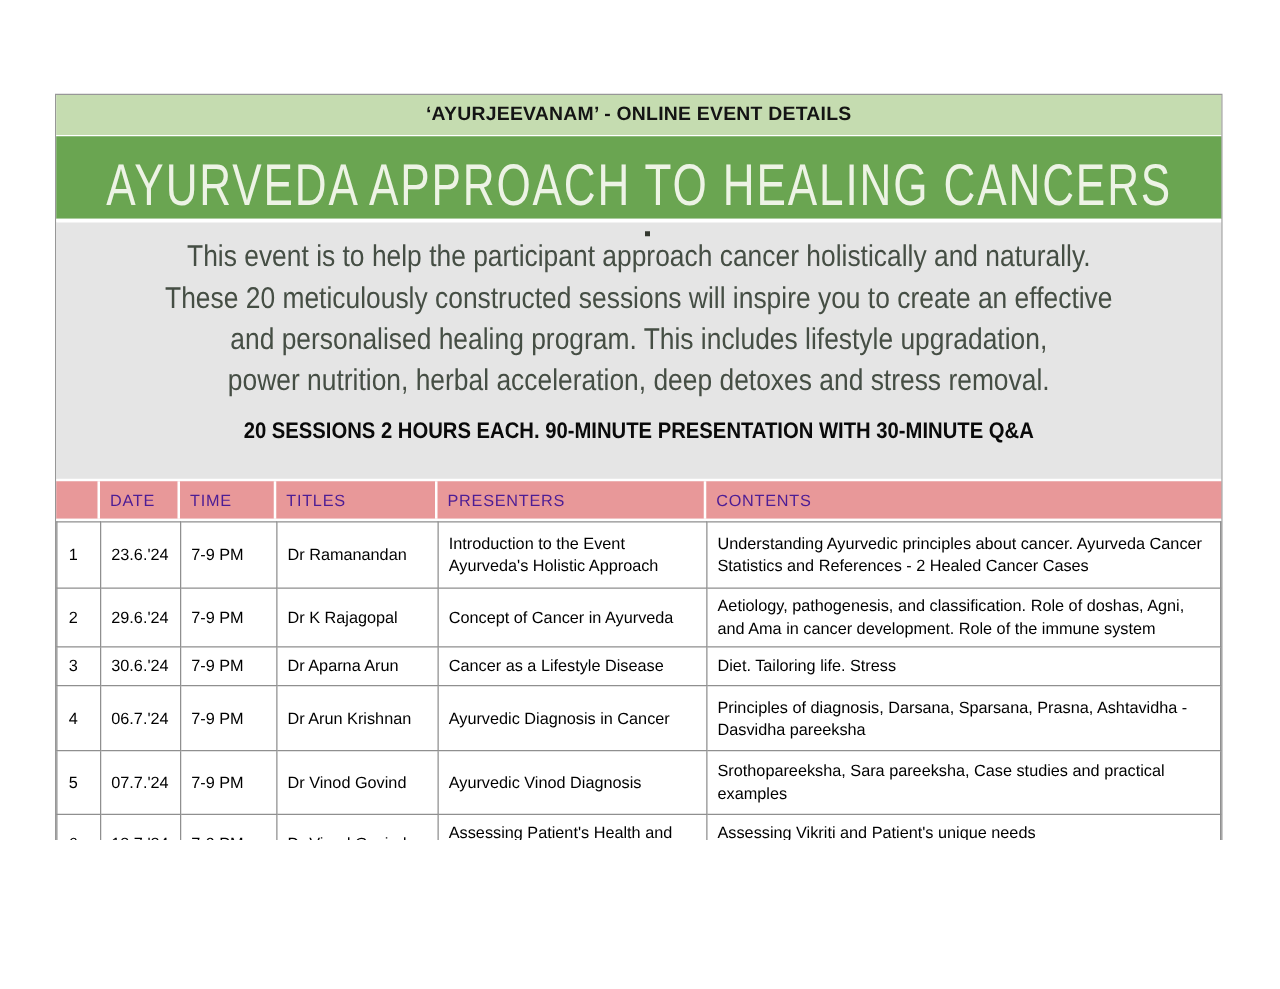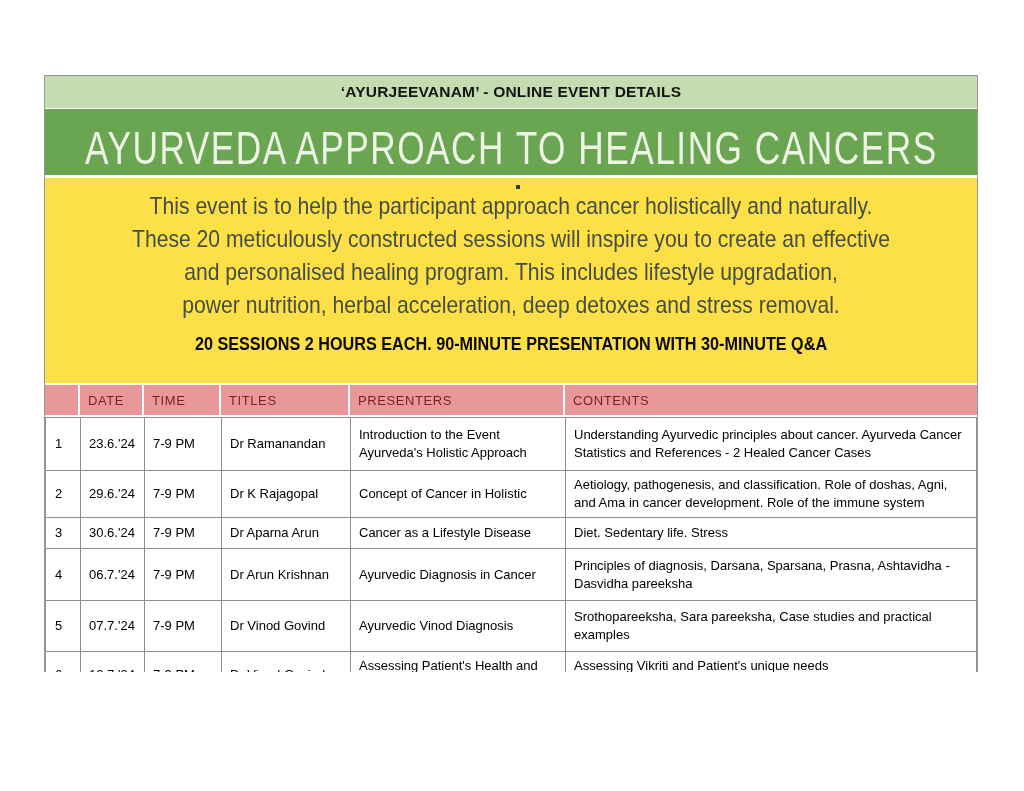--- a/index.html
+++ b/index.html
@@ -53,21 +53,21 @@
     white-space: nowrap;
     font-size: 47px;
     font-weight: 300;
     letter-spacing: 2px;
     color: #edf3e5;
     transform: scaleX(0.75);
   }
   .desc {
     position: relative;
     height: 205px;
-    background: #fde047;
+    background: #e5e5e5;
     padding-top: 11px;
     box-sizing: border-box;
     overflow: visible;
   }
   .stray-dot {
     position: absolute;
     left: 471px;
     top: 7px;
     width: 4px;
     height: 4px;
@@ -98,21 +98,21 @@
     display: grid;
     grid-template-columns: 35px 64px 77px 129px 215px 1fr;
     height: 30px;
     background: #e89899;
   }
   .thead-row .th {
     display: flex;
     align-items: center;
     padding-left: 8px;
     box-sizing: border-box;
-    color: #7f1d1d;
+    color: #4c1d95;
     font-size: 13px;
     letter-spacing: 0.6px;
     border-right: 2px solid #ffffff;
     overflow: hidden;
   }
   .thead-row .th:last-child { border-right: none; }
 
   table.sched {
     width: 100%;
     border-collapse: collapse;
@@ -193,30 +193,30 @@
           <td>Dr Ramanandan</td>
           <td>Introduction to the Event
 Ayurveda's Holistic Approach</td>
           <td>Understanding Ayurvedic principles about cancer. Ayurveda Cancer Statistics and References - 2 Healed Cancer Cases</td>
         </tr>
         <tr class="r2">
           <td class="num">2</td>
           <td>29.6.'24</td>
           <td>7-9 PM</td>
           <td>Dr K Rajagopal</td>
-          <td>Concept of Cancer in Holistic</td>
+          <td>Concept of Cancer in Ayurveda</td>
           <td>Aetiology, pathogenesis, and classification. Role of doshas, Agni, and Ama in cancer development. Role of the immune system</td>
         </tr>
         <tr class="r3">
           <td class="num">3</td>
           <td>30.6.'24</td>
           <td>7-9 PM</td>
           <td>Dr Aparna Arun</td>
           <td>Cancer as a Lifestyle Disease</td>
-          <td>Diet. Sedentary life. Stress</td>
+          <td>Diet. Tailoring life. Stress</td>
         </tr>
         <tr class="r4">
           <td class="num">4</td>
           <td>06.7.'24</td>
           <td>7-9 PM</td>
           <td>Dr Arun Krishnan</td>
           <td>Ayurvedic Diagnosis in Cancer</td>
           <td>Principles of diagnosis, Darsana, Sparsana, Prasna, Ashtavidha - Dasvidha pareeksha</td>
         </tr>
         <tr class="r5">

